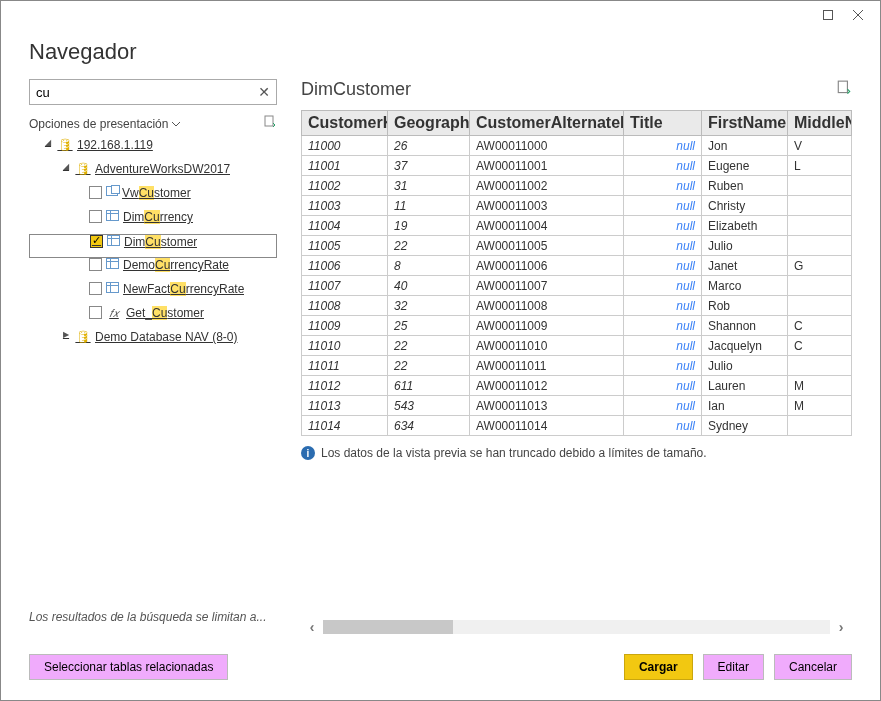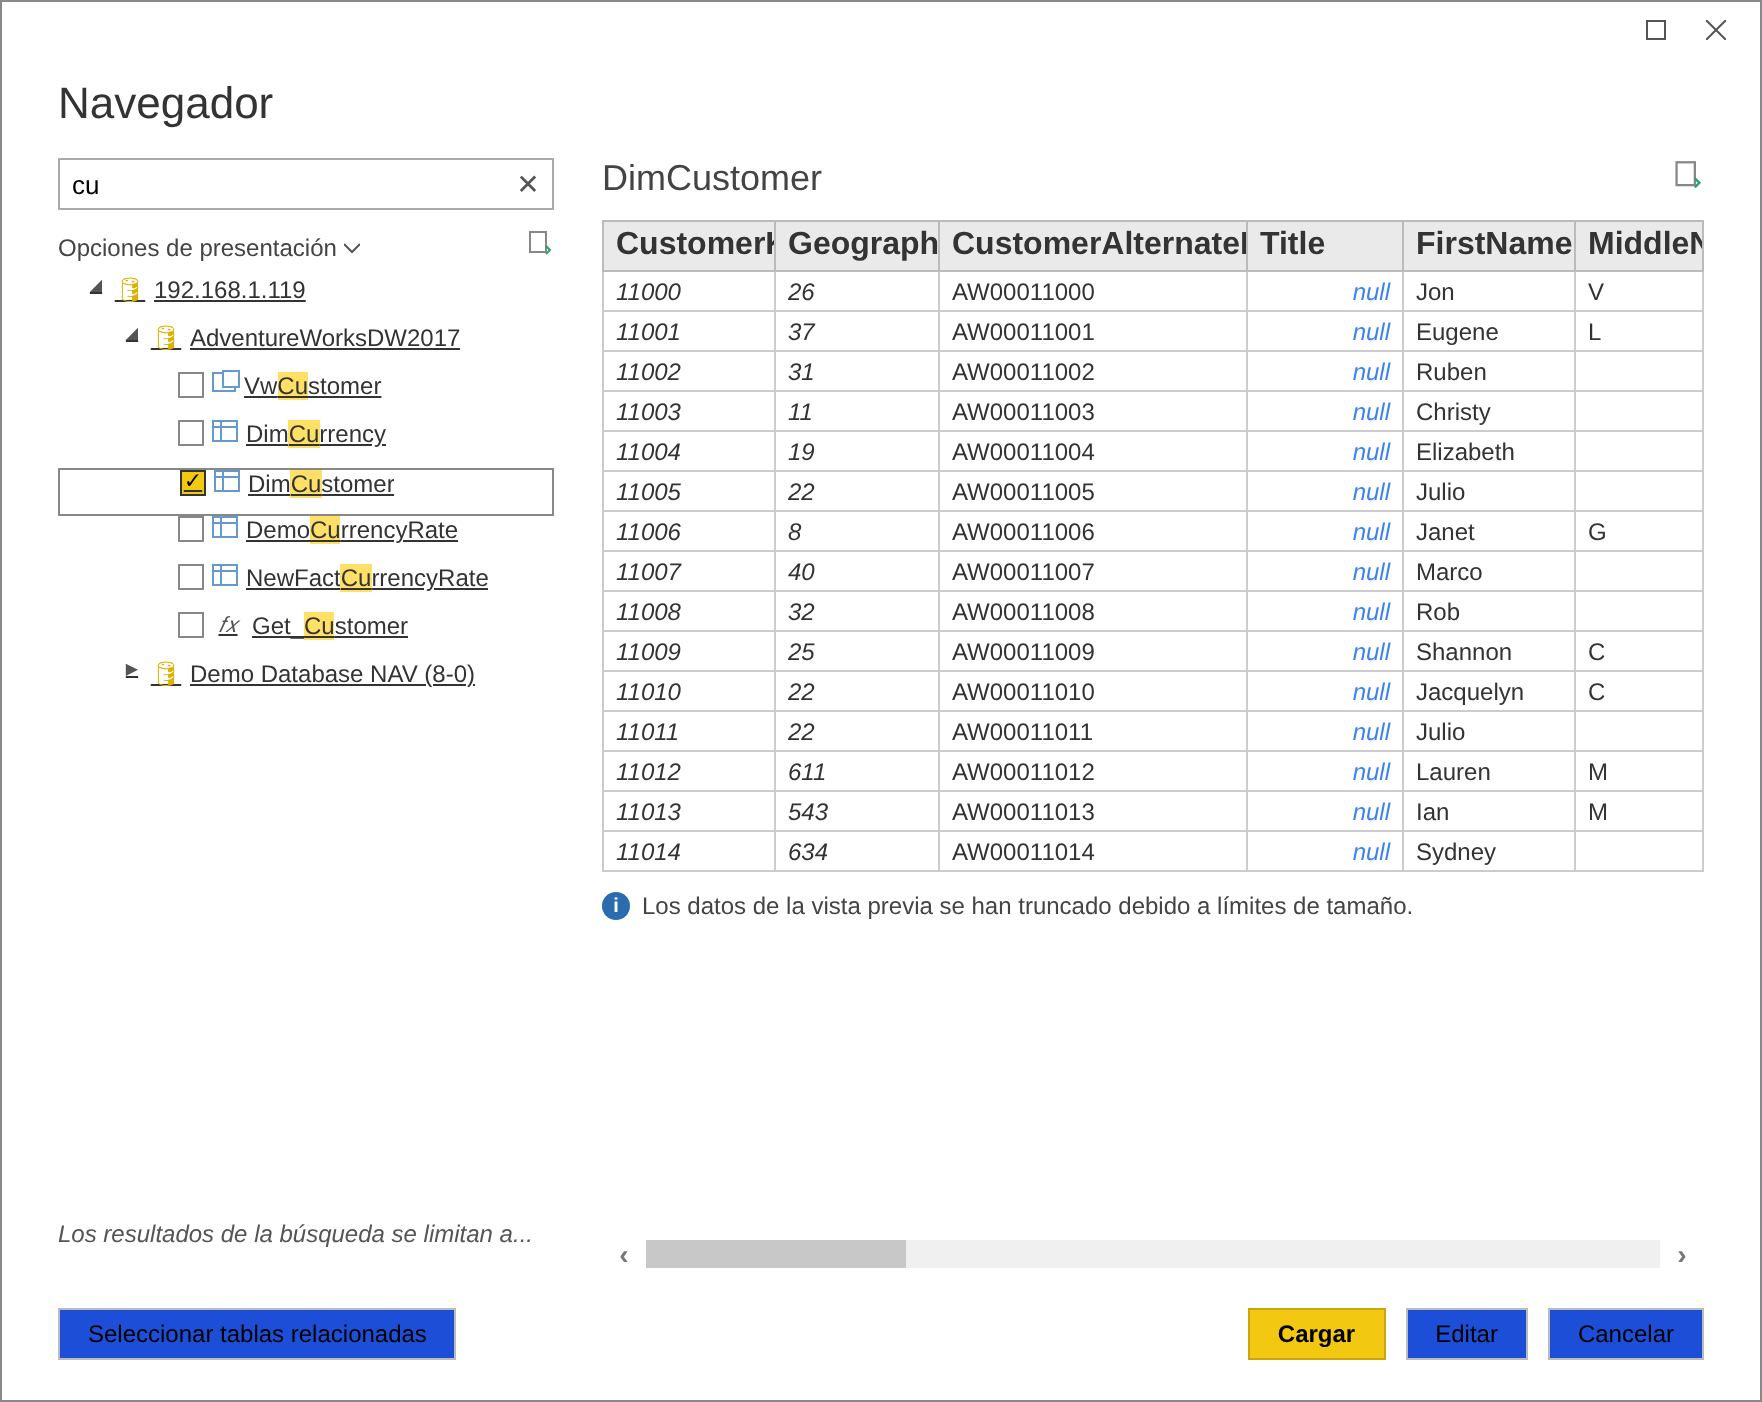--- a/index.html
+++ b/index.html
@@ -56,21 +56,21 @@
 table.grid td { border: 1px solid #ccc; padding: 2px 6px; font-size: 12px; height: 20px; white-space:nowrap; overflow:hidden; }
 table.grid td.r { text-align: left; font-style: italic; }
 table.grid td.null { text-align: right; font-style: italic; color: #3b82f6; }
 .info-row { margin-top: 10px; display:flex; align-items:center; gap:6px; color:#444; }
 .info-row .info-icon { width:14px; height:14px; border-radius:50%; background:#2b6cb0; color:#fff; font-size:10px; display:inline-flex; align-items:center; justify-content:center; font-weight:bold; }
 .hscroll { margin-top: auto; display:flex; align-items:center; height: 22px; }
 .hscroll .arrow { width:22px; text-align:center; color:#777; cursor:pointer; font-size:14px; font-weight:bold; }
 .hscroll .track { flex:1; height:14px; background:#f0f0f0; position:relative; }
 .hscroll .thumb { position:absolute; left:0; top:0; bottom:0; width:130px; background:#c8c8c8; }
 .footer { display:flex; align-items:center; justify-content:space-between; padding: 16px 28px 20px; }
-.footer-left .btn, .footer-right .btn { border:1px solid #bbb; background:#1d4ed8; padding: 5px 14px; font-size:12px; cursor:pointer; }
+.footer-left .btn, .footer-right .btn { border:1px solid #bbb; background:#f0abfc; padding: 5px 14px; font-size:12px; cursor:pointer; }
 .footer-right { display:flex; gap:10px; }
 .btn.primary { background:#f2c811; border-color:#caa60e; color:#000;font-weight:bold; }
 svg.chev { width:8px; height:8px; }
 </style>
 </head>
 <body>
 
 <div class="window">
   <div class="titlebar">
     <div class="win-btn">

